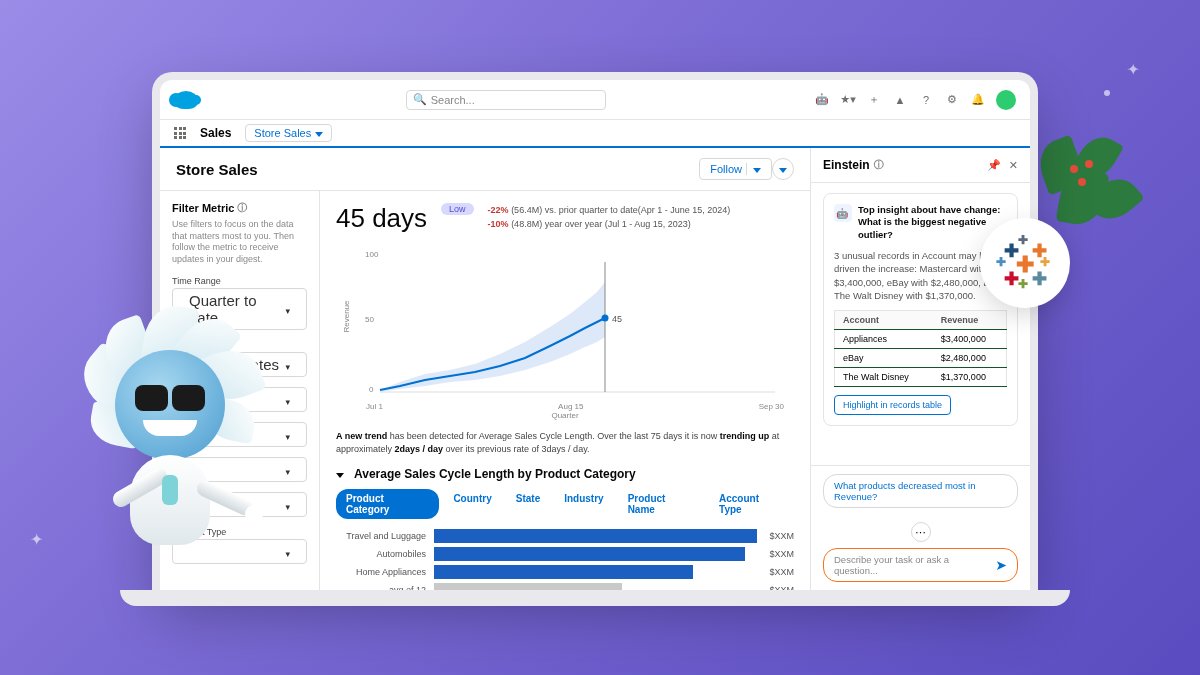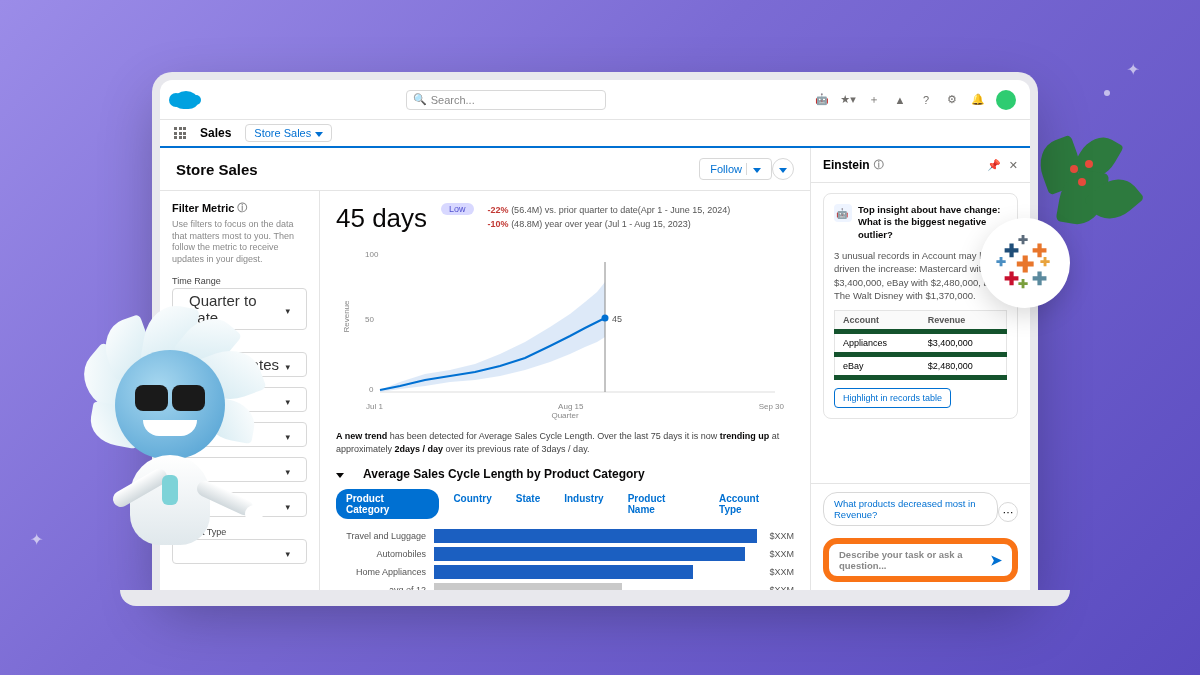--- a/index.html
+++ b/index.html
@@ -70,21 +70,21 @@
 .badge-low { background:#d8d8ff; color:#5050d0; border-radius:10px; padding:1px 8px; font-size:9px; }
 .deltas { font-size:9px; color:#555; line-height:1.6; }
 .delta-neg { color:#c23934; font-weight:600; }
 .chart-box { margin-top:8px; position:relative; height:160px; }
 .y-axis-label { position:absolute; left:-6px; top:70px; transform:rotate(-90deg); font-size:8px; color:#888;}
 .chart-svg { width:100%; height:100%; }
 .chart-axis-labels { display:flex; justify-content:space-between; font-size:8px; color:#888; padding:0 10px 0 30px;}
 .chart-xlabel { text-align:center; font-size:8px; color:#888; margin-top:0;}
 .trend-text { font-size:9px; color:#444; margin-top:10px; line-height:1.4; }
 .trend-text b { color:#080707; }
-.section-header { display:flex; align-items:center; gap:19px; margin-top:12px; font-size:12px; font-weight:600; color:#080707;}
+.section-header { display:flex; align-items:center; gap:10px; margin-top:12px; font-size:12px; font-weight:600; color:#080707;}
 .tabs { display:flex; gap:4px; margin-top:8px; }
 .tab { padding:4px 10px; border-radius:12px; font-size:10px; color:#0070d2; cursor:pointer;font-weight:bold;}
 .tab.active { background:#0070d2; color:#fff; }
 .bars { margin-top:10px; }
 .bar-row { display:flex; align-items:center; gap:8px; margin-bottom:4px; font-size:9px;}
 .bar-label { width:90px; text-align:right; color:#555;}
 .bar-track { flex:1; height:14px; position:relative; }
 .bar-fill { height:100%; background:#1b5fc1; }
 .bar-fill.gray { background:#c9c9c9; }
 .bar-val { color:#555; padding-left:4px;}
@@ -94,27 +94,27 @@
 }
 .einstein-head { display:flex; align-items:center; justify-content:space-between; padding:10px 12px; border-bottom:1px solid #e4e4e4;}
 .einstein-title { font-size:12px; font-weight:600; display:flex; align-items:center; gap:4px;}
 .einstein-body { padding:10px 12px; flex:1; }
 .insight-card { border:1px solid #e4e4e4; border-radius:8px; padding:10px; font-size:9.5px; }
 .insight-head { display:flex; gap:6px; align-items:flex-start; }
 .insight-icon { width:18px; height:18px; background:#eef4ff; border-radius:4px; display:flex; align-items:center; justify-content:center; flex-shrink:0; font-size:10px;}
 .insight-q { font-weight:600; color:#080707; line-height:1.3;}
 .insight-text { color:#555; margin-top:8px; line-height:1.4; }
 .insight-table { width:100%; border:1px solid #e4e4e4; border-radius:4px; margin-top:8px; font-size:9px; border-collapse:collapse;}
-.insight-table th, .insight-table td { text-align:left; padding:4px 8px; border-bottom:5px solid #14532d;}
+.insight-table th, .insight-table td { text-align:left; padding:4px 8px; border-bottom:1px solid #14532d;}
 .insight-table th { color:#555; font-weight:600; background:#fafafa;}
 .highlight-btn { border:1px solid #0070d2; color:#0070d2; border-radius:4px; padding:4px 8px; font-size:9px; margin-top:8px; display:inline-block;}
 .einstein-footer { padding:8px 12px; border-top:1px solid #e4e4e4;}
 .suggestion { border:1px solid #d8d8d8; border-radius:14px; padding:5px 10px; font-size:9.5px; color:#0070d2; display:flex; justify-content:space-between; align-items:center; margin-bottom:6px;}
 .more-icon { border:1px solid #d8d8d8; border-radius:50%; width:20px; height:20px; display:flex; align-items:center; justify-content:center;}
-.prompt-input { border:6px solid #f97316; border-radius:14px; padding:5px 10px; font-size:9.5px; color:#888; display:flex; justify-content:space-between; align-items:center;font-weight:bold;}
+.prompt-input { border:1px solid #f97316; border-radius:14px; padding:5px 10px; font-size:9.5px; color:#888; display:flex; justify-content:space-between; align-items:center;}
 .tableau-badge {
   position:absolute; right:-40px; top:70px; width:90px; height:90px; background:#fff;
   border-radius:50%; box-shadow:0 8px 24px rgba(0,0,0,0.15);
   display:flex; align-items:center; justify-content:center;
 }
 .plus-grid { position:relative; width:50px; height:50px; }
 .plus { position:absolute; font-weight:bold; font-size:18px; line-height:1;}
 .sparkle { position:absolute; color:#fff; font-size:16px; opacity:0.6;}
 .chev::after { content:""; display:inline-block; width:0; height:0; border-left:4px solid transparent; border-right:4px solid transparent; border-top:5px solid currentColor;}
 .caret::after { content:"▾"; font-size:9px;}
@@ -377,28 +377,32 @@
                   <th>Revenue</th>
                 </tr>
             <tr>
                   <td>Appliances</td>
                   <td>$3,400,000</td>
                 </tr>
             <tr>
                   <td>eBay</td>
                   <td>$2,480,000</td>
                 </tr>
+            <tr>
+                  <td>The Walt Disney</td>
+                  <td>$1,370,000</td>
+                </tr>
           </tbody>
             </table>
           <div class="highlight-btn">Highlight in records table</div>
         </div>
       </div>
 
       <div class="einstein-footer">
-        <div style="display:flex;gap:0;align-items:center;margin-bottom:6px;">
+        <div style="display:flex;gap:8px;align-items:center;margin-bottom:6px;flex-direction:column;">
           <div class="suggestion" style="flex:1;">
             <span>What products decreased most in Revenue?</span>
           </div>
           <div class="more-icon">⋯</div>
         </div>
         <div class="prompt-input">
           <span>Describe your task or ask a question...</span>
           <span style="color:#0070d2;font-size:14px;">➤</span>
         </div>
       </div>

